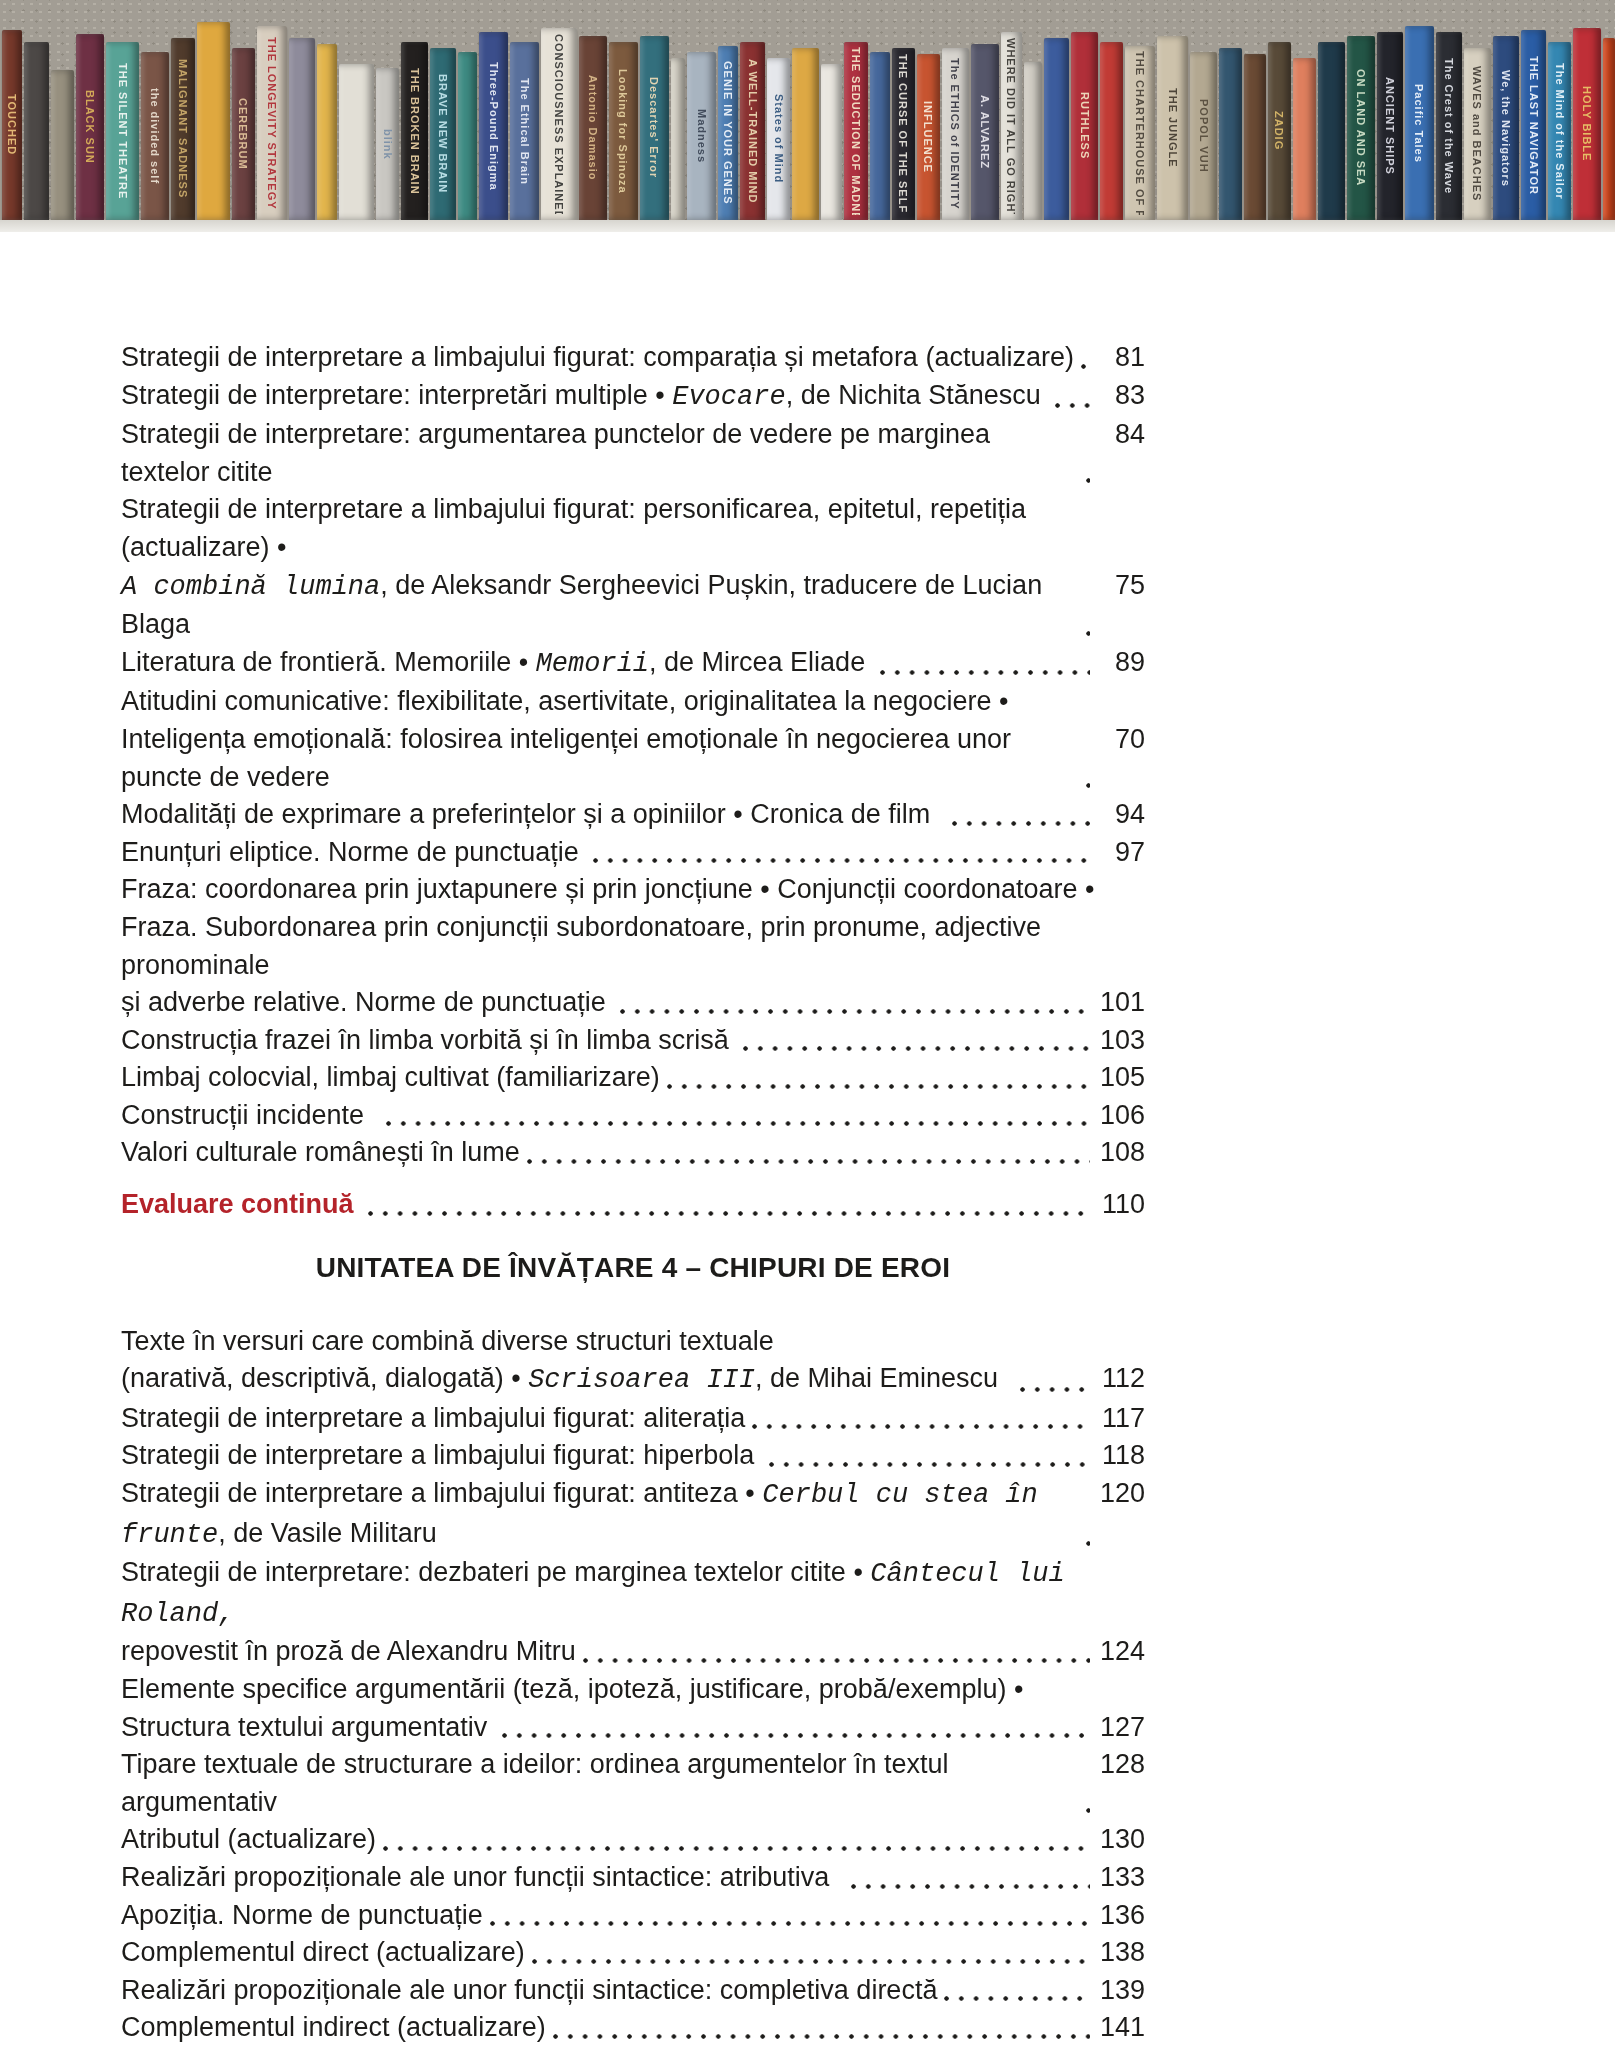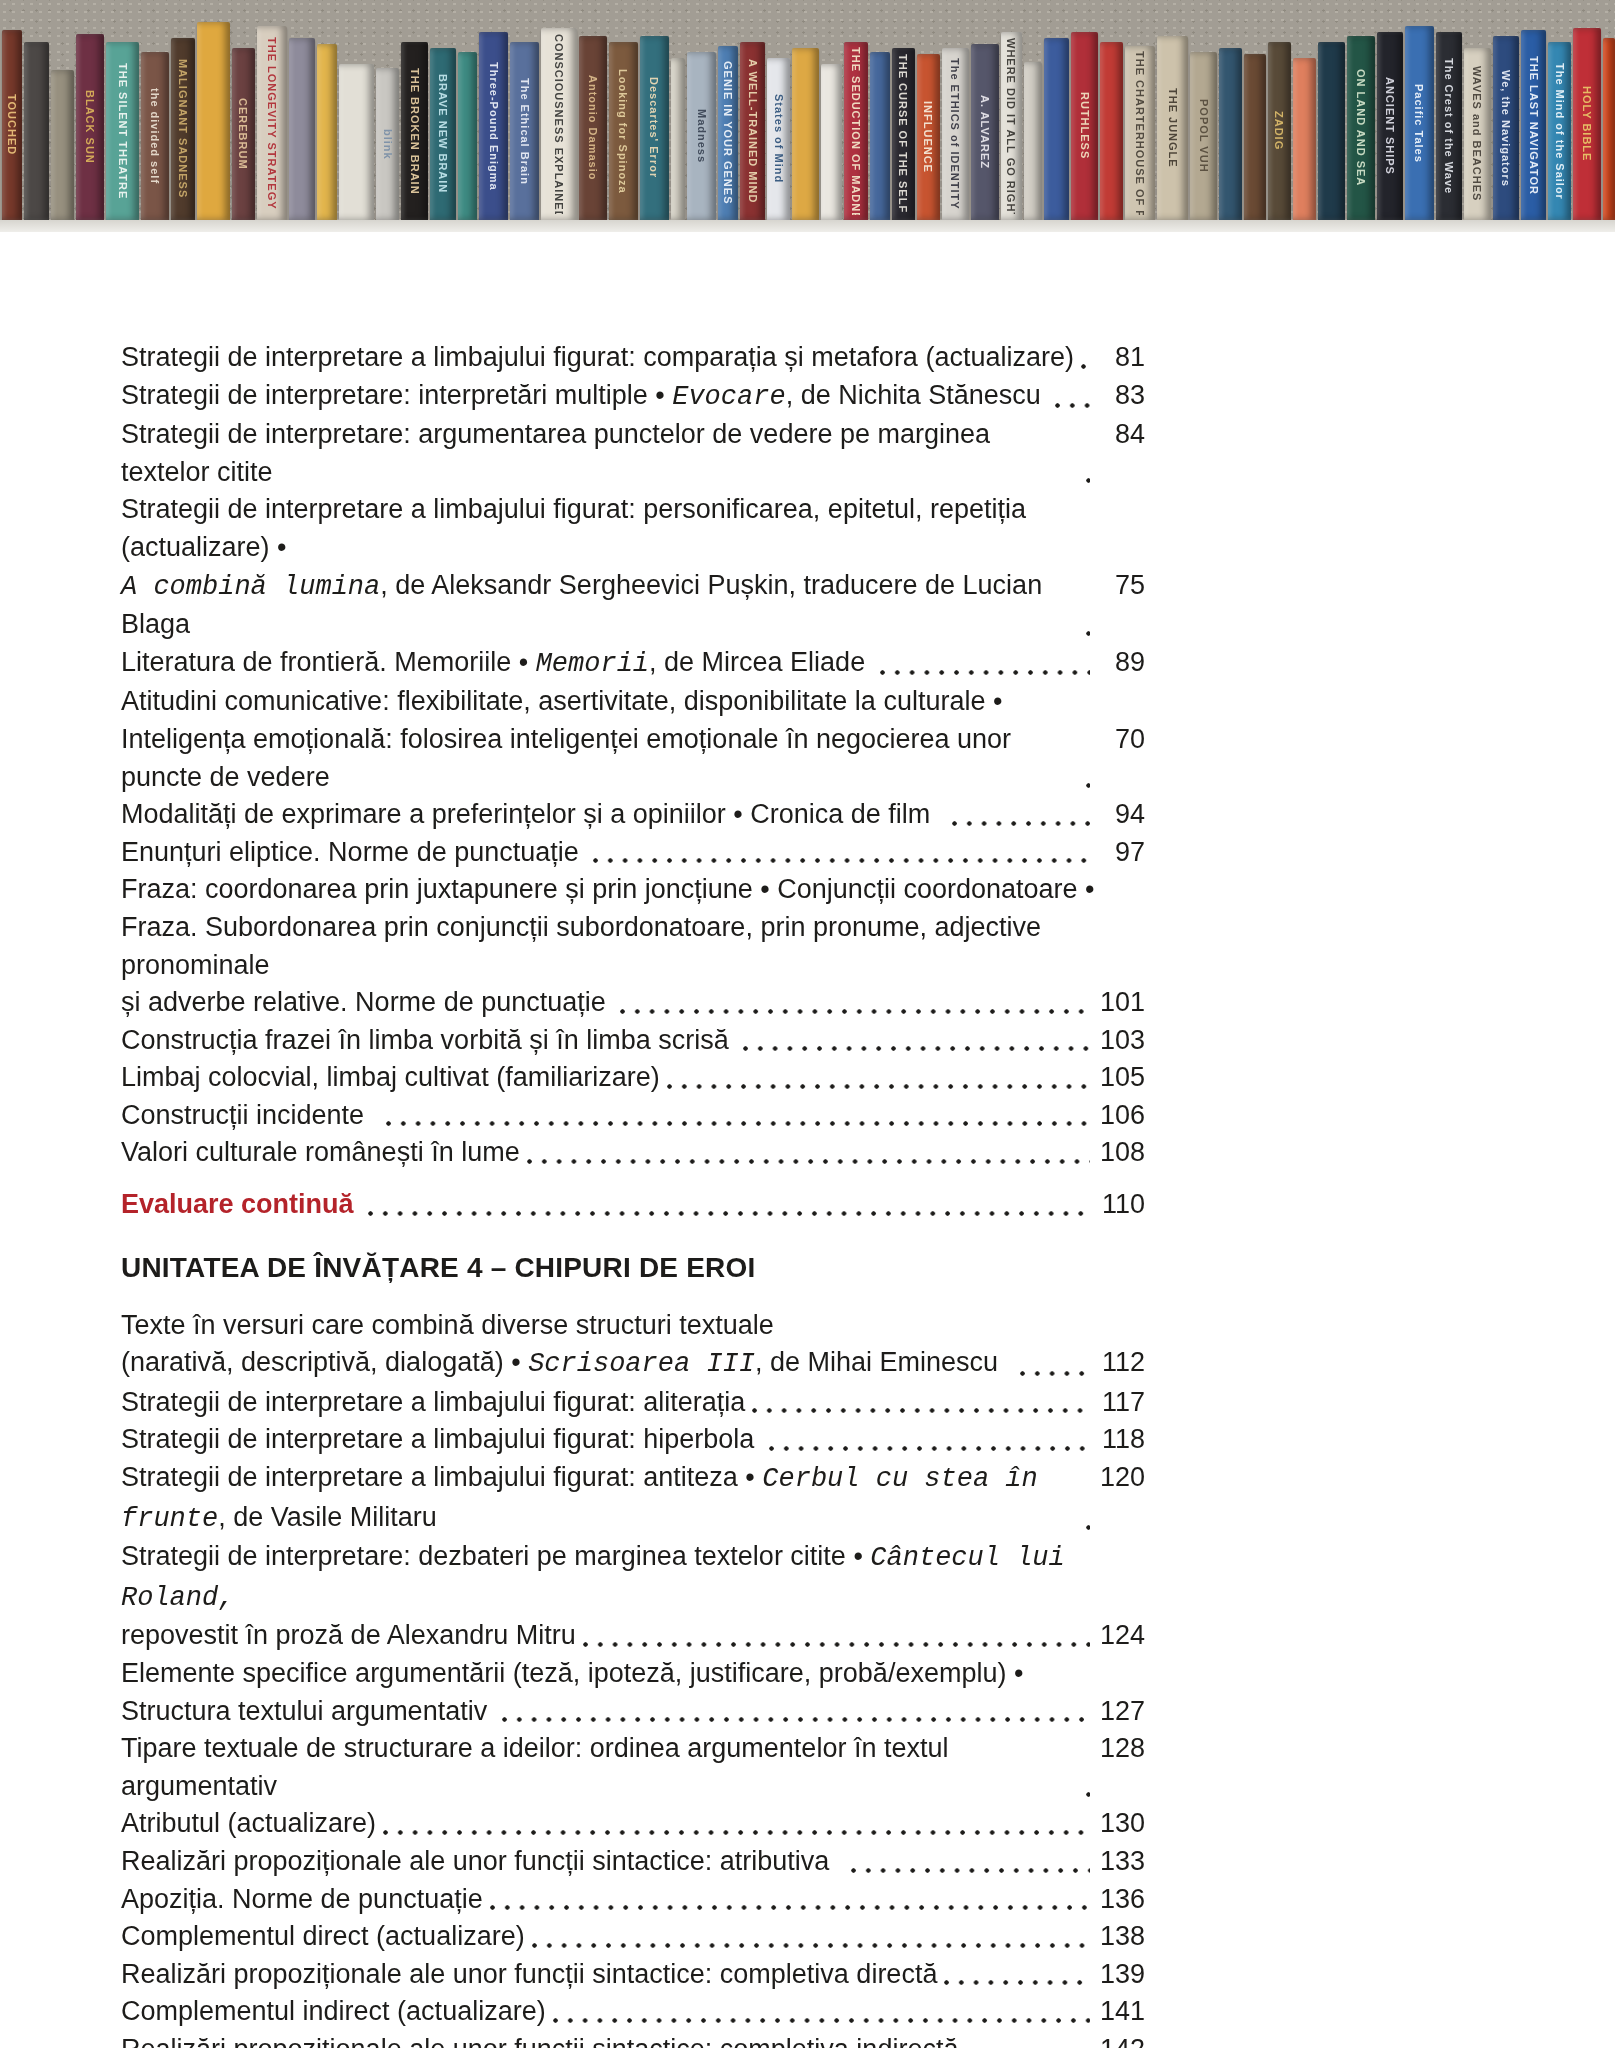--- a/index.html
+++ b/index.html
@@ -24,21 +24,21 @@
   .toc{margin-left:121px;padding-top:107px;width:1024px;font-size:27px;line-height:37.6px;}
   .toc-line{display:flex;}
   .toc-text{white-space:pre-wrap;}
   .toc-line.red .toc-text{color:#b4232a;font-weight:bold;}
   i{font-style:italic;font-family:Liberation Mono, monospace;}
   .leader{flex:1 1 auto;position:relative;min-width:20px;}
   .leader::before{content:"";position:absolute;left:7px;right:9px;bottom:8px;height:5px;
     background-image:radial-gradient(circle at 2.5px 2.5px,#1d1c1a 1.9px,transparent 2.5px);
     background-size:14.8px 5px;background-repeat:repeat-x;}
   .pagenum{flex:0 0 auto;min-width:46px;text-align:right;}
-  .toc-header{font-weight:bold;font-size:28px;line-height:39px;margin:24px 0 20px;letter-spacing:.2px;}
+  .toc-header{font-weight:bold;font-size:28px;line-height:39px;margin:24px 0 36px;letter-spacing:.2px;text-align:center;}
 </style>
 </head>
 <body>
 
 <div class="shelf">
   <div class="books-row">
       <div class="book" style="width: 24px; height: 190px; background: rgb(119, 57, 43);">
         <span class="book-label" style="color: rgb(232, 192, 122);">TOUCHED</span>
       </div>
       <div class="book" style="width: 30px; height: 178px; background: rgb(76, 72, 70);"></div>
@@ -204,21 +204,21 @@
       <span class="toc-text"><i>A combină lumina</i><span>, de Aleksandr Sergheevici Pușkin, traducere de Lucian Blaga </span></span>
       <span class="leader"></span>
       <span class="pagenum">75</span>
     </div>
     <div class="toc-line">
       <span class="toc-text"><span>Literatura de frontieră. Memoriile • </span><i>Memorii</i><span>, de Mircea Eliade </span></span>
       <span class="leader"></span>
       <span class="pagenum">89</span>
     </div>
     <div class="toc-line">
-      <span class="toc-text"><span>Atitudini comunicative: flexibilitate, asertivitate, disponibilitate la culturale •</span></span>
+      <span class="toc-text"><span>Atitudini comunicative: flexibilitate, asertivitate, originalitatea la negociere •</span></span>
     </div>
     <div class="toc-line">
       <span class="toc-text"><span>Inteligența emoțională: folosirea inteligenței emoționale în negocierea unor puncte de vedere  </span></span>
       <span class="leader"></span>
       <span class="pagenum">70</span>
     </div>
     <div class="toc-line">
       <span class="toc-text"><span>Modalități de exprimare a preferințelor și a opiniilor • Cronica de film  </span></span>
       <span class="leader"></span>
       <span class="pagenum">94</span>

